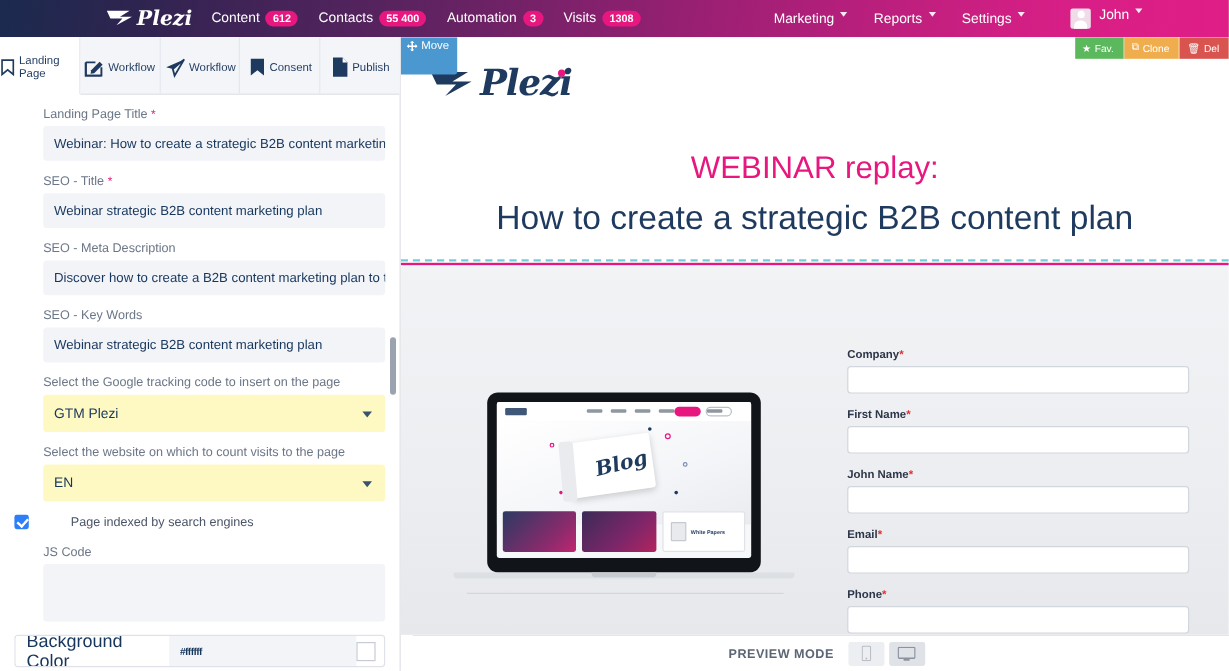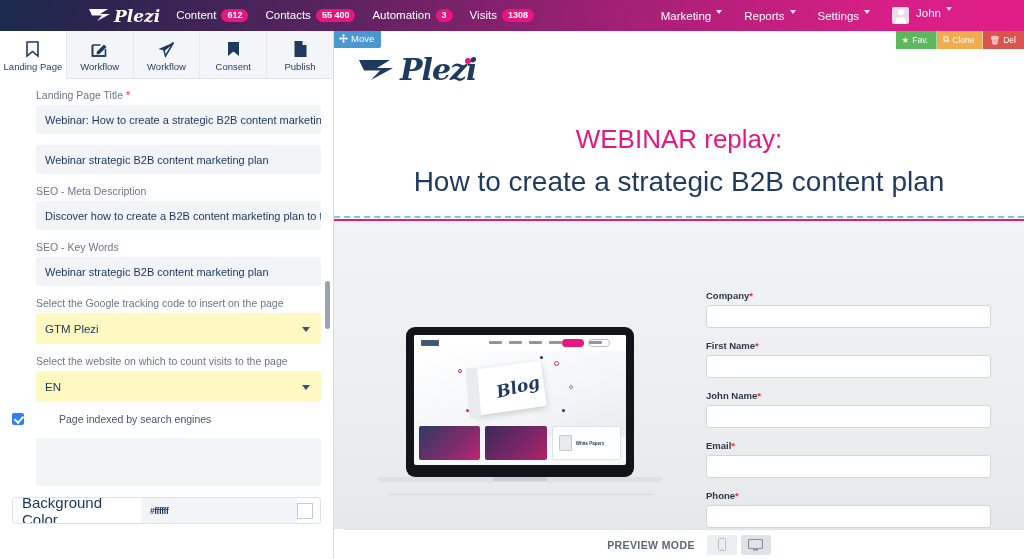--- a/index.html
+++ b/index.html
@@ -51,21 +51,21 @@
   }
 
   
   .sidebar {
     position: absolute; top: 31px; left: 0; width: 334px; height: 528px;
     background: #fff; border-right: 1px solid #d9dde3; overflow: hidden;
   }
   .tabs { display: flex; height: 48px; background: #f3f5f8;
           border-bottom: 1px solid #dfe3e9; }
   .tab {
-    flex: 1; display: flex; flex-direction: column;
+    flex: 1; display: flex; flex-direction: row;
     align-items: center; justify-content: center;
     font-size: 9.5px; color: #1f3a5f; cursor: pointer; gap: 3px;
     border-right: 1px solid #e4e8ee; padding-top: 3px;
   }
   .tab:last-child { border-right: none; }
   .tab.active { background: #fff; border-bottom: 1px solid #fff;
                  margin-bottom: -1px; }
   .tab svg { display: block; }
 
   .form-area {
@@ -136,21 +136,21 @@
   }
 
   
   .preview {
     position: absolute; top: 31px; left: 334px; width: 690px; height: 528px;
     background: #fff; overflow: hidden;
   }
   .move-btn {
     position: absolute; top: 0; left: 0; z-index: 6;
     background: #4b97cf; color: #fff; font-size: 9.5px;
-    padding: 2px 7px 4px 5px; border-radius: 0 0 2px 0;
+    padding: 2px 7px 18px 5px; border-radius: 0 0 2px 0;
     display: flex; align-items: center; gap: 3px; cursor: pointer;
   }
   .hero {
     position: absolute; top: 5px; left: 0; right: 0; height: 182px;
     background: #fff; border-bottom: 2px dashed #6ecfd8;
   }
   .pink-rule {
     position: absolute; top: 188px; left: 0; right: 0;
     height: 2px; background: #e8177f;
   }
@@ -332,21 +332,21 @@
       <span class="caret"></span>
     </div>
     <div class="nav-link">
       <span>Reports</span>
       <span class="caret"></span>
     </div>
     <div class="nav-link">
       <span>Settings</span>
       <span class="caret"></span>
     </div>
-    <div class="nav-link" style="margin-right:0;">
+    <div class="nav-link" style="margin-right:0;margin-left:16px;">
       <span class="avatar"></span>
       <span>John</span>
       <span class="caret"></span>
     </div>
   </div>
 </div>
 
 <div class="sidebar">
 
   <div class="tabs">
@@ -387,20 +387,21 @@
   </div>
 
   <div class="form-area">
 
     <div class="field">
       <label class="flabel"><span>Landing Page Title</span> <span class="req">*</span></label>
       <div class="finput">Webinar: How to create a strategic B2B content marketing plan repl</div>
     </div>
 
     <div class="field">
+      <label class="flabel"><span>SEO - Title</span> <span class="req">*</span></label>
       <div class="finput">Webinar strategic B2B content marketing plan</div>
     </div>
 
     <div class="field">
       <label class="flabel">SEO - Meta Description</label>
       <div class="finput">Discover how to create a B2B content marketing plan to talk to your</div>
     </div>
 
     <div class="field">
       <label class="flabel">SEO - Key Words</label>
@@ -422,20 +423,21 @@
         <span class="arrow"></span>
       </div>
     </div>
 
     <div class="checkrow">
       <span class="cbox"></span>
       <span class="checklabel">Page indexed by search engines</span>
     </div>
 
     <div class="field">
+      <label class="flabel">JS Code</label>
       <div class="jstext"></div>
     </div>
 
     <div class="bgrow">
       <span class="bglabel">Background Color</span>
       <span class="bgval">#ffffff</span>
       <span class="bgswatch"></span>
     </div>
 
   </div>

